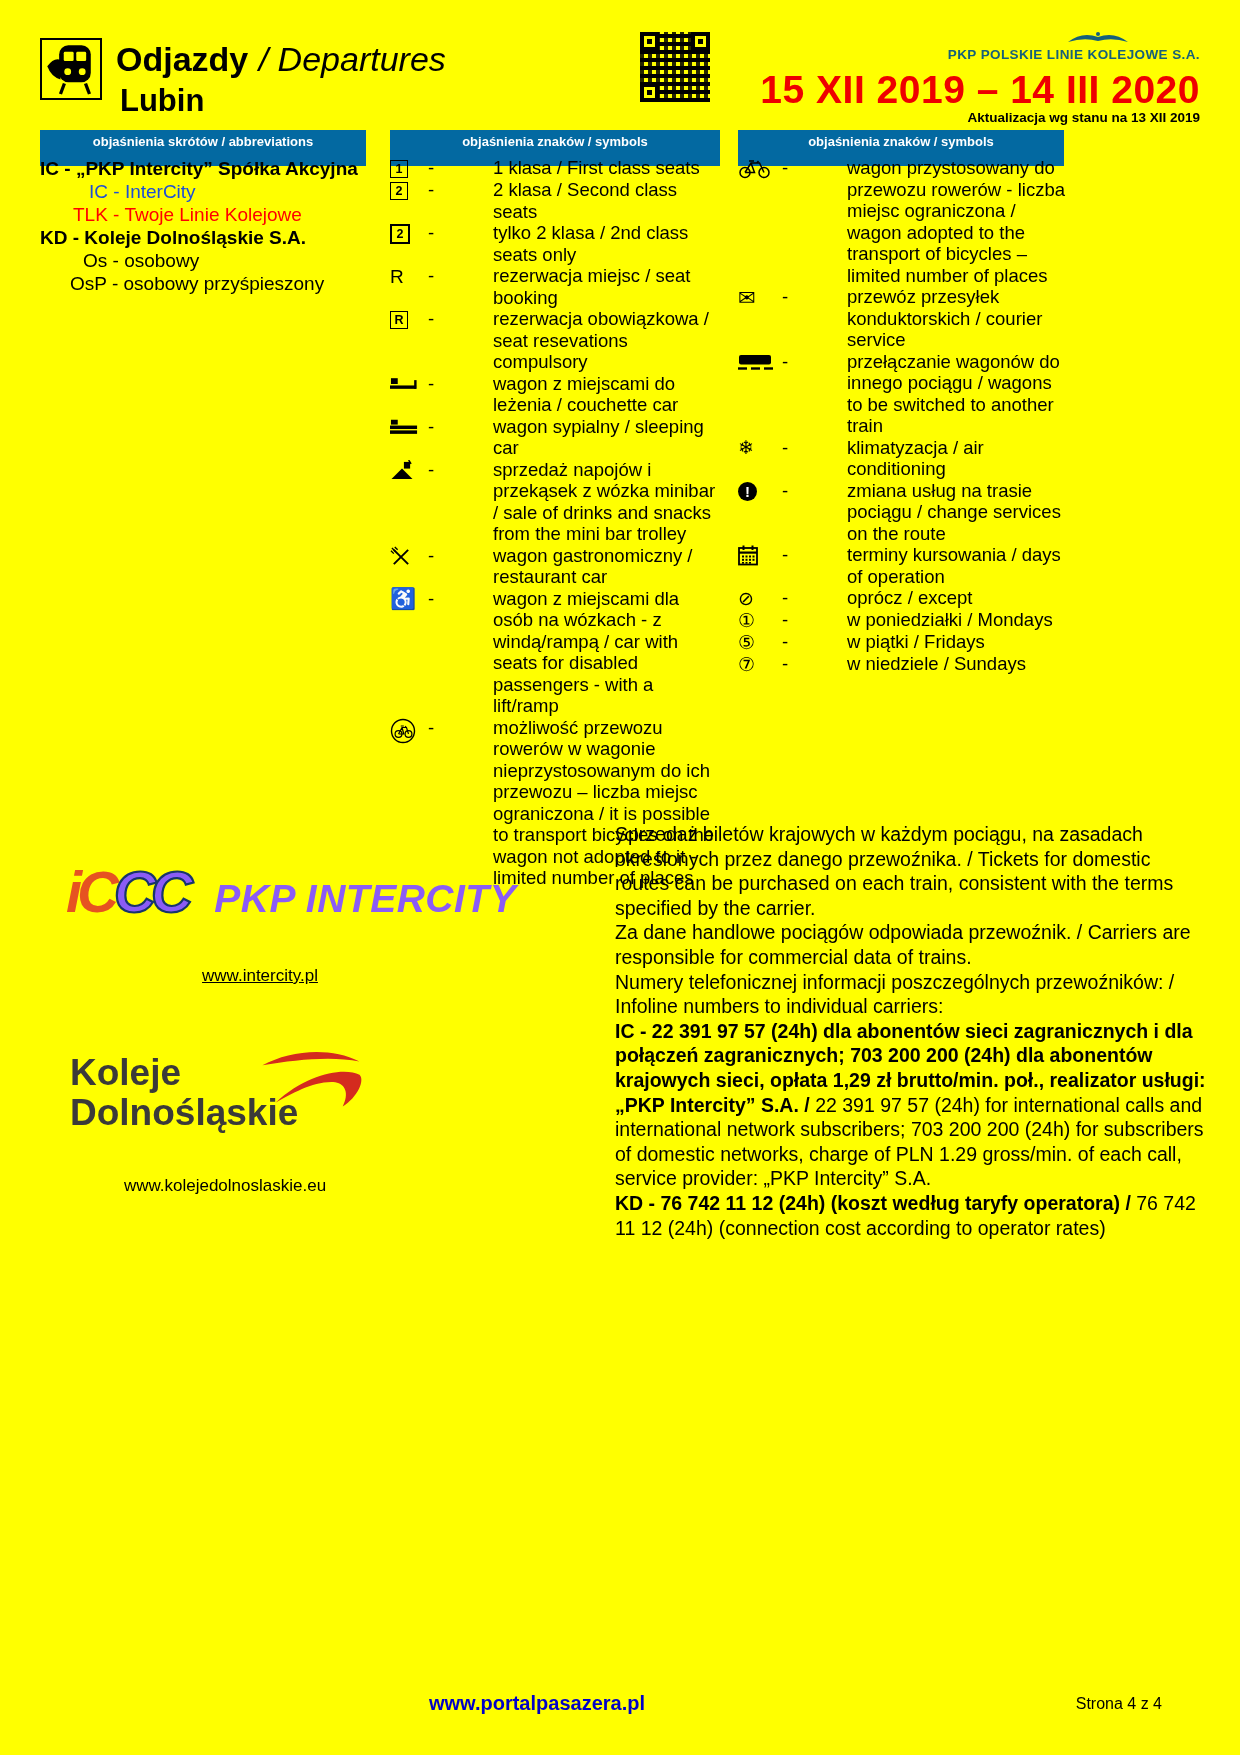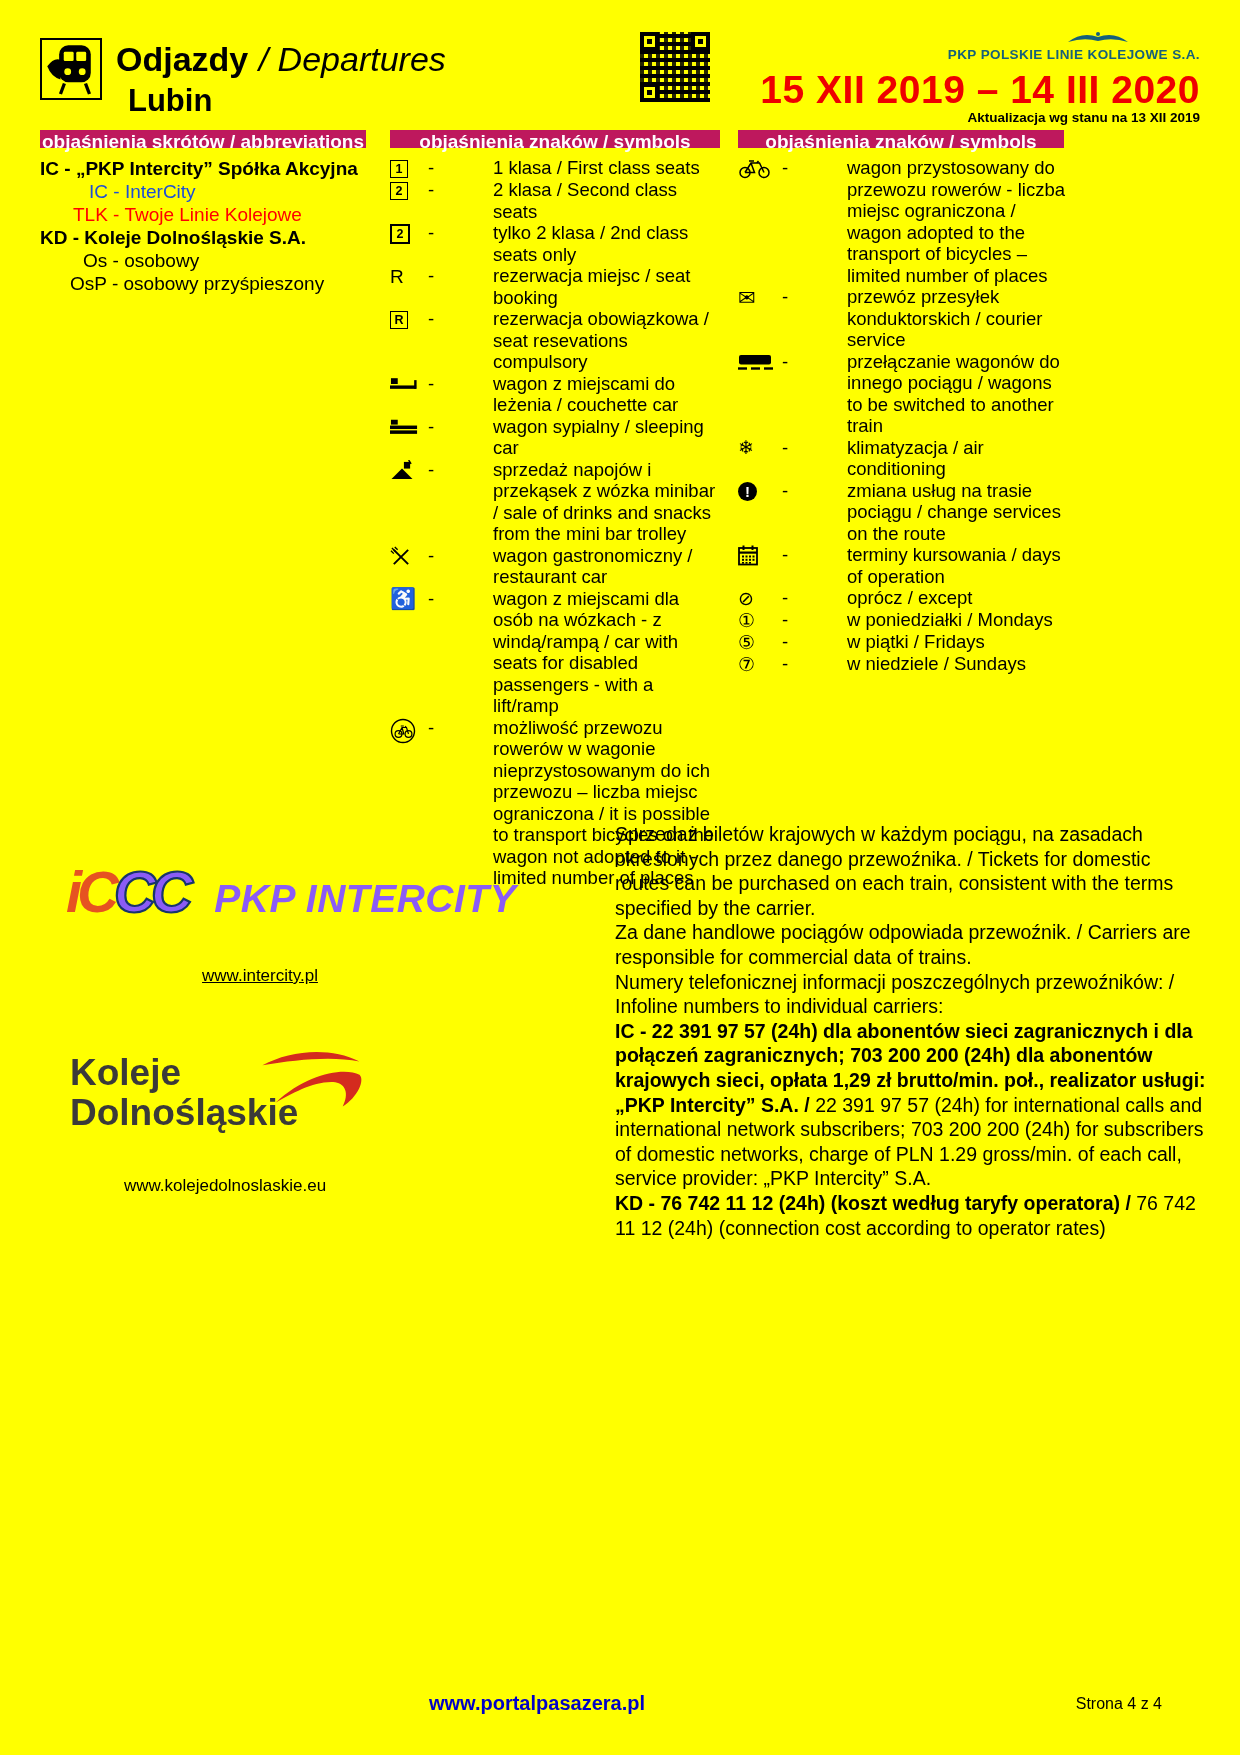--- a/index.html
+++ b/index.html
@@ -6,36 +6,36 @@
   .page{
     position:relative;width:1240px;height:1755px;background:#FFFF00;
     font-family:"Liberation Sans",sans-serif;color:#000;overflow:hidden;
   }
   
   .train-box{position:absolute;left:40px;top:38px;width:62px;height:62px;border:2px solid #000;box-sizing:border-box;background:#FFFF00;}
   .title-block{position:absolute;left:116px;top:40px;}
   .title-line{white-space:nowrap;}
   .title-main{font-size:34px;font-weight:bold;}
   .title-sep{font-size:34px;font-style:italic;margin-left:6px;}
-  .station{font-size:31px;font-weight:bold;margin-top:4px;margin-left:12px;}
+  .station{font-size:31px;font-weight:bold;margin-top:4px;margin-left:4px;}
   .qr{position:absolute;left:640px;top:32px;width:70px;height:70px;
       background:
         repeating-linear-gradient(90deg,rgba(0,0,0,.85) 0 4px,transparent 4px 8px),
         repeating-linear-gradient(0deg,#000 0 4px,#FFFF00 4px 8px);}
   .qr .f{position:absolute;width:19px;height:19px;background:#FFFF00;border:4px solid #000;box-sizing:border-box;}
   .qr .f::after{content:"";position:absolute;left:3px;top:3px;width:5px;height:5px;background:#000;}
   .qr .f.tl{left:0;top:0}.qr .f.tr{right:0;top:0}.qr .f.bl{left:0;bottom:0}
   .plk{position:absolute;right:40px;top:30px;text-align:right;color:#16607A;}
   .plk-eagle{display:block;margin-left:auto;margin-right:70px;}
   .plk-name{font-size:13.5px;font-weight:bold;letter-spacing:.4px;margin-top:2px;}
   .dates{position:absolute;right:40px;top:68px;font-size:39px;font-weight:bold;color:#EE0000;letter-spacing:.5px;white-space:nowrap;}
   .update{position:absolute;right:40px;top:110px;font-size:13.5px;font-weight:bold;}
   
-  .bar{position:absolute;top:130px;height:18px;background:#be185d;color:#FFFF00;
-       color:#FFF;text-align:center;font-size:19px;font-weight:bold;line-height:23px;}
+  .bar{position:absolute;top:130px;height:36px;background:#0369a1;color:#FFFF00;
+       color:#FFF;text-align:center;font-size:13px;font-weight:bold;line-height:23px;}
   .bar1{left:40px;width:326px;}
   .bar2{left:390px;width:330px;}
   .bar3{left:738px;width:326px;}
   
   .abbr{position:absolute;left:40px;top:157px;width:335px;font-size:19px;line-height:23px;}
   .abbr .a-bold{font-weight:bold;}
   .abbr .a-red{color:#1d4ed8;padding-left:49px;}
   .abbr .a-red2{color:#FF0000;padding-left:33px;}
   .abbr .a-ind{padding-left:43px;}
   .abbr .a-ind2{padding-left:30px;}

